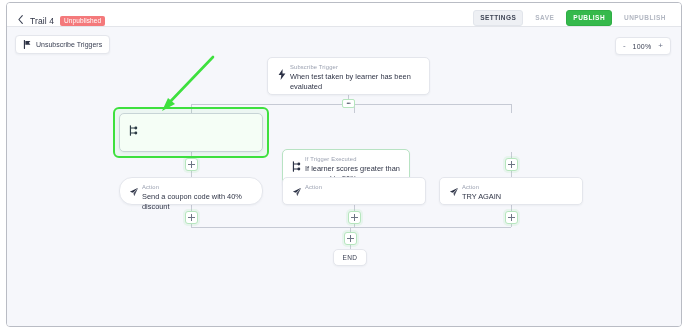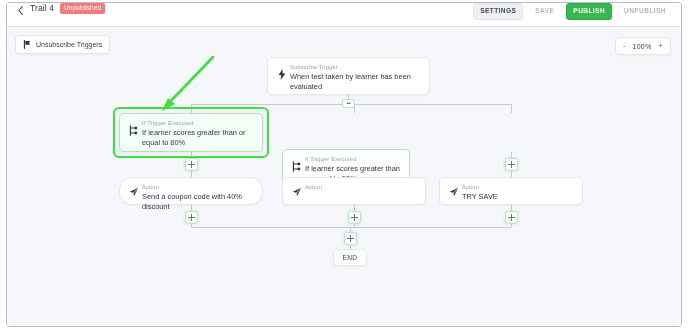--- a/index.html
+++ b/index.html
@@ -32,21 +32,21 @@
   }
 
   
   .topbar {
     position: relative;
     height: 24px;
     box-sizing: border-box;
     background: #ffffff;
     border-bottom: 1px solid #e3e5ea;
     display: flex;
-    align-items: flex-start;
+    align-items: flex-end;
     padding: 0 8px;
   }
   .back-chevron {
     width: 10px; height: 14px;
     display: flex; align-items: center; justify-content: center;
     color: #3d4355;
     font-size: 10px;
     line-height: 1;
     margin-right: 5px;
     cursor: pointer;
@@ -404,24 +404,20 @@
       <div class="node node-cond-1">
         <div class="icon-slot">
           <svg width="9" height="11" viewBox="0 0 10 12">
             <path d="M1.6 0.8 L1.6 11.2" stroke="#2b3145" stroke-width="1.3" stroke-linecap="round"></path>
             <path d="M1.8 3.2 L6.2 3.2" stroke="#2b3145" stroke-width="1.2" stroke-linecap="round"></path>
             <path d="M1.8 8.8 L6.2 8.8" stroke="#2b3145" stroke-width="1.2" stroke-linecap="round"></path>
             <circle cx="7.6" cy="3.2" r="1.6" fill="#2b3145"></circle>
             <circle cx="7.6" cy="8.8" r="1.6" fill="#2b3145"></circle>
           </svg>
         </div>
-        <div class="node-text">
-          <span class="node-kicker">If Trigger Executed</span>
-          <span class="node-title">If learner scores greater than or equal to 80%</span>
-        </div>
       </div>
       <div class="selection-halo"></div>
 
       <div class="node node-cond-2">
         <div class="icon-slot">
           <svg width="9" height="11" viewBox="0 0 10 12">
             <path d="M1.6 0.8 L1.6 11.2" stroke="#2b3145" stroke-width="1.3" stroke-linecap="round"></path>
             <path d="M1.8 3.2 L6.2 3.2" stroke="#2b3145" stroke-width="1.2" stroke-linecap="round"></path>
             <path d="M1.8 8.8 L6.2 8.8" stroke="#2b3145" stroke-width="1.2" stroke-linecap="round"></path>
             <circle cx="7.6" cy="3.2" r="1.6" fill="#2b3145"></circle>
@@ -462,21 +458,21 @@
 
       <div class="node node-act-3">
         <div class="icon-slot" style="padding-top:3px;">
           <svg width="10" height="10" viewBox="0 0 12 12">
             <path d="M11 1 L1 5.6 L4.8 6.9 L11 1 Z" fill="#2b3145"></path>
             <path d="M11 1 L5.3 7.4 L6.3 11 L11 1 Z" fill="#2b3145" opacity="0.85"></path>
           </svg>
         </div>
         <div class="node-text">
           <span class="node-kicker">Action</span>
-          <span class="node-title">TRY SAVE</span>
+          <span class="node-title">TRY AGAIN</span>
         </div>
       </div>
 
       <div class="node node-end">
         <span class="end-label">END</span>
       </div>
 
       <svg class="annot-arrow" width="60" height="60" viewBox="0 0 60 60">
         <path d="M56 2 L10 50" stroke="#3ee03e" stroke-width="2.6" stroke-linecap="round" fill="none"></path>
         <path d="M5 56 L18 49 L11 43 Z" fill="#3ee03e"></path>

